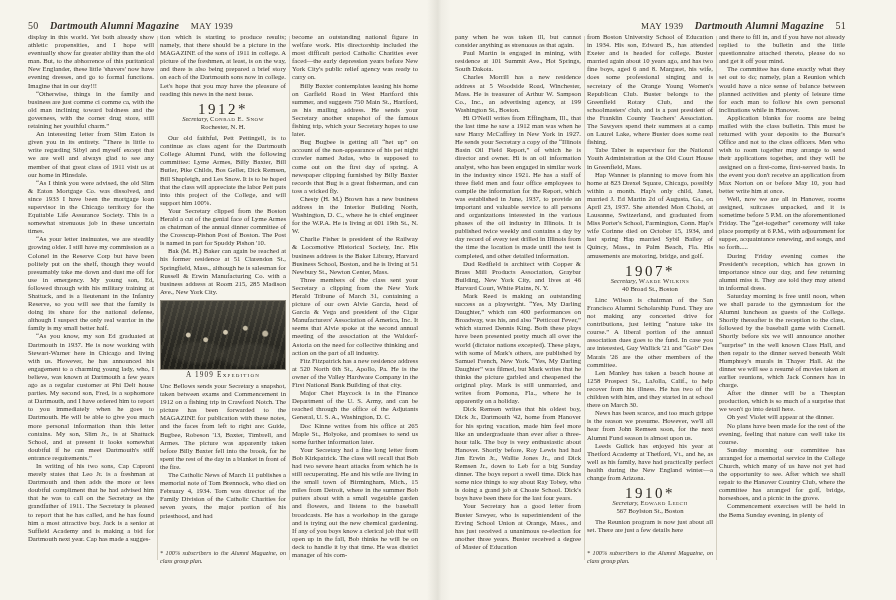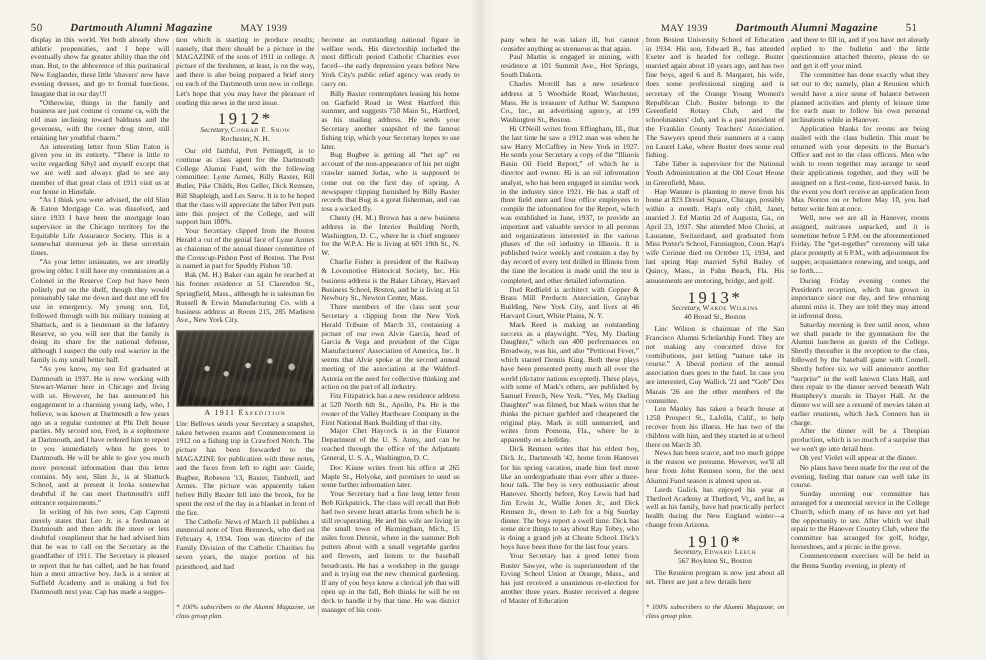--- a/index.html
+++ b/index.html
@@ -5,24 +5,24 @@
   html,body{margin:0;padding:0;}
   body{
     width:896px;height:600px;position:relative;overflow:hidden;
     background:#f6f4ec;
     font-family:"Liberation Serif","DejaVu Serif",serif;
     color:#35302a;
   }
   
   .runhead{position:absolute;top:15px;white-space:nowrap;letter-spacing:.3px;}
   .runhead .folio{font-size:10px;color:#3a352e;}
-  .runhead .mag{font-style:italic;font-weight:bold;font-size:10px;margin:0 21px;}
+  .runhead .mag{font-style:italic;font-weight:bold;font-size:10px;margin:0 7px;}
   .runhead .issue{font-size:9px;}
   #runhead-left{left:28px;}
-  #runhead-right{right:62px;text-align:center;}
+  #runhead-right{right:50px;text-align:center;}
   
   .col{
     position:absolute;top:33px;height:531px;overflow:hidden;
     font-size:6.7px;line-height:8.1px;text-align:justify;
     -webkit-hyphens:auto;hyphens:auto;
     background:transparent;
   }
   .col p{margin:0;}
   p.body{text-indent:8px;}
   p.body.flush{text-indent:0;}
@@ -91,21 +91,21 @@
   </div>
 <div class="col" id="L2">
     <p class="body flush">tion which is starting to produce results; namely, that there should be a picture in the MAGAZINE of the sons of 1911 in college. A picture of the freshmen, at least, is on the way, and there is also being prepared a brief story on each of the Dartmouth sons now in college. Let's hope that you may have the pleasure of reading this news in the next issue.</p>
     <h2 class="classyear">1912*</h2>
     <p class="secretary"><em>Secretary, </em><span class="sc">Conrad E. Snow</span></p>
     <p class="address">Rochester, N. H.</p>
     <p class="body">Our old faithful, Pett Pettingell, is to continue as class agent for the Dartmouth College Alumni Fund, with the following committee: Lyme Armes, Billy Baxter, Bill Butler, Pike Childs, Bos Geller, Dick Remsen, Bill Shapleigh, and Les Snow. It is to be hoped that the class will appreciate the labor Pett puts into this project of the College, and will support him 100%.</p>
     <p class="body">Your Secretary clipped from the Boston Herald a cut of the genial face of Lyme Armes as chairman of the annual dinner committee of the Crosscup-Pishon Post of Boston. The Post is named in part for Spuddy Pishon '10.</p>
     <p class="body">Bak (M. H.) Baker can again be reached at his former residence at 51 Clarendon St., Springfield, Mass., although he is salesman for Russell &amp; Erwin Manufacturing Co. with a business address at Room 215, 285 Madison Ave., New York City.</p>
     <div class="photo"></div>
-    <p class="caption">A 1911 Expedition</p>
+    <p class="caption">A 1909 Expedition</p>
     <p class="body flush">Unc Bellows sends your Secretary a snapshot, taken between exams and Commencement in 1912 on a fishing trip in Crawford Notch. The picture has been forwarded to the MAGAZINE for publication with these notes, and the faces from left to right are: Guide, Bugbee, Robeson '13, Baxter, Timbrell, and Armes. The picture was apparently taken before Billy Baxter fell into the brook, for he spent the rest of the day in a blanket in front of the fire.</p>
     <p class="body">The Catholic News of March 11 publishes a memorial note of Tom Brennock, who died on February 4, 1934. Tom was director of the Family Division of the Catholic Charities for seven years, the major portion of his priesthood, and had</p>
     <p class="footnote">* 100% subscribers to the Alumni Magazine, on class group plan.</p>
   </div>
 <div class="col" id="L3">
     <p class="body flush">become an outstanding national figure in welfare work. His directorship included the most difficult period Catholic Charities ever faced—the early depression years before New York City's public relief agency was ready to carry on.</p>
     <p class="body">Billy Baxter contemplates leasing his home on Garfield Road in West Hartford this summer, and suggests 750 Main St., Hartford, as his mailing address. He sends your Secretary another snapshot of the famous fishing trip, which your Secretary hopes to use later.</p>
     <p class="body">Bug Bugbee is getting all “het up” on account of the non-appearance of his pet night crawler named Judas, who is supposed to come out on the first day of spring. A newspaper clipping furnished by Billy Baxter records that Bug is a great fisherman, and can toss a wicked fly.</p>
     <p class="body">Chesty (H. M.) Brown has a new business address in the Interior Building North, Washington, D. C., where he is chief engineer for the W.P.A. He is living at 601 19th St., N. W.</p>
     <p class="body">Charlie Fisher is president of the Railway &amp; Locomotive Historical Society, Inc. His business address is the Baker Library, Harvard Business School, Boston, and he is living at 51 Newbury St., Newton Center, Mass.</p>
@@ -122,21 +122,21 @@
     <p class="body">Hi O'Neill writes from Effingham, Ill., that the last time he saw a 1912 man was when he saw Harry McCaffrey in New York in 1927. He sends your Secretary a copy of the “Illinois Basin Oil Field Report,” of which he is director and owner. Hi is an oil information analyst, who has been engaged in similar work in the industry since 1921. He has a staff of three field men and four office employees to compile the information for the Report, which was established in June, 1937, to provide an important and valuable service to all persons and organizations interested in the various phases of the oil industry in Illinois. It is published twice weekly and contains a day by day record of every test drilled in Illinois from the time the location is made until the test is completed, and other detailed information.</p>
     <p class="body">Dud Redfield is architect with Copper &amp; Brass Mill Products Association, Graybar Building, New York City, and lives at 46 Harvard Court, White Plains, N. Y.</p>
     <p class="body">Mark Reed is making an outstanding success as a playwright. “Yes, My Darling Daughter,” which ran 400 performances on Broadway, was his, and also “Petticoat Fever,” which starred Dennis King. Both these plays have been presented pretty much all over the world (dictator nations excepted). These plays, with some of Mark's others, are published by Samuel French, New York. “Yes, My Darling Daughter” was filmed, but Mark writes that he thinks the picture garbled and cheapened the original play. Mark is still unmarried, and writes from Pomona, Fla., where he is apparently on a holiday.</p>
     <p class="body">Dick Remsen writes that his oldest boy, Dick Jr., Dartmouth '42, home from Hanover for his spring vacation, made him feel more like an undergraduate than ever after a three-hour talk. The boy is very enthusiastic about Hanover. Shortly before, Roy Lewis had had Jim Erwin Jr., Wallie Jones Jr., and Dick Remsen Jr., down to Leb for a big Sunday dinner. The boys report a swell time. Dick has some nice things to say about Ray Tobey, who is doing a grand job at Choate School. Dick's boys have been there for the last four years.</p>
     <p class="body">Your Secretary has a good letter from Buster Sawyer, who is superintendent of the Erving School Union at Orange, Mass., and has just received a unanimous re-election for another three years. Buster received a degree of Master of Education</p>
   </div>
 <div class="col" id="R2">
     <p class="body flush">from Boston University School of Education in 1934. His son, Edward B., has attended Exeter and is headed for college. Buster married again about 10 years ago, and has two fine boys, aged 6 and 8. Margaret, his wife, does some professional singing and is secretary of the Orange Young Women's Republican Club. Buster belongs to the Greenfield Rotary Club, and the schoolmasters' club, and is a past president of the Franklin County Teachers' Association. The Sawyers spend their summers at a camp on Laurel Lake, where Buster does some real fishing.</p>
     <p class="body">Tabe Taber is supervisor for the National Youth Administration at the Old Court House in Greenfield, Mass.</p>
     <p class="body">Hap Wanner is planning to move from his home at 823 Drexel Square, Chicago, possibly within a month. Hap's only child, Janet, married J. Ed Martin 2d of Augusta, Ga., on April 23, 1937. She attended Mon Choisi, at Lausanne, Switzerland, and graduated from Miss Porter's School, Farmington, Conn. Hap's wife Corinne died on October 15, 1934, and last spring Hap married Sybil Bailey of Quincy, Mass., in Palm Beach, Fla. His amusements are motoring, bridge, and golf.</p>
-    <h2 class="classyear">1913*</h2>
+    <h2 class="classyear">1907*</h2>
     <p class="secretary"><em>Secretary, </em><span class="sc">Warde Wilkins</span></p>
     <p class="address">40 Broad St., Boston</p>
     <p class="body">Linc Wilson is chairman of the San Francisco Alumni Scholarship Fund. They are not making any concerted drive for contributions, just letting “nature take its course.” A liberal portion of the annual association dues goes to the fund. In case you are interested, Guy Wallick '21 and “Gob” Des Marais '26 are the other members of the committee.</p>
     <p class="body">Len Manley has taken a beach house at 1258 Prospect St., LaJolla, Calif., to help recover from his illness. He has two of the children with him, and they started in at school there on March 30.</p>
     <p class="body">News has been scarce, and too much grippe is the reason we presume. However, we'll all hear from John Remsen soon, for the next Alumni Fund season is almost upon us.</p>
     <p class="body">Leeds Gulick has enjoyed his year at Thetford Academy at Thetford, Vt., and he, as well as his family, have had practically perfect health during the New England winter—a change from Arizona.</p>
     <h2 class="classyear">1910*</h2>
     <p class="secretary"><em>Secretary, </em><span class="sc">Edward Leech</span></p>
     <p class="address">567 Boylston St., Boston</p>
     <p class="body">The Reunion program is now just about all set. There are just a few details here</p>

